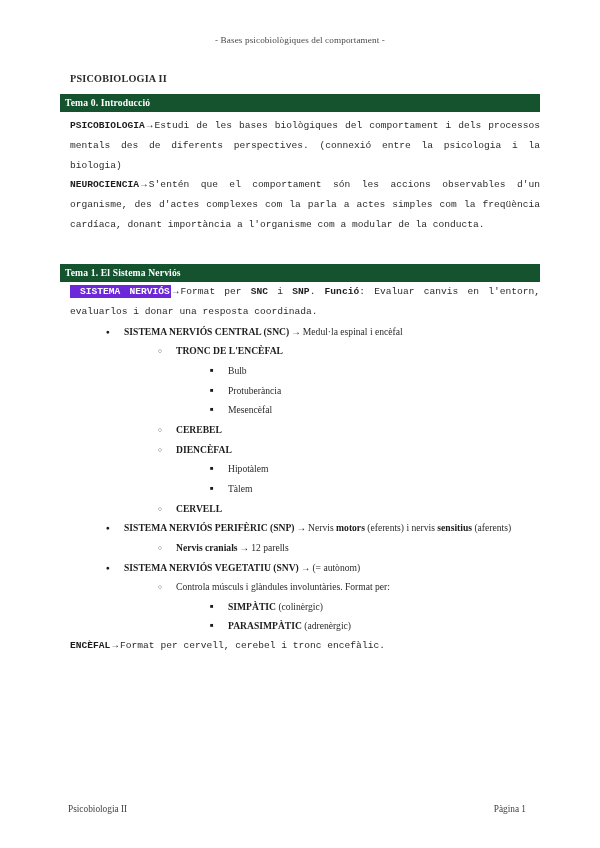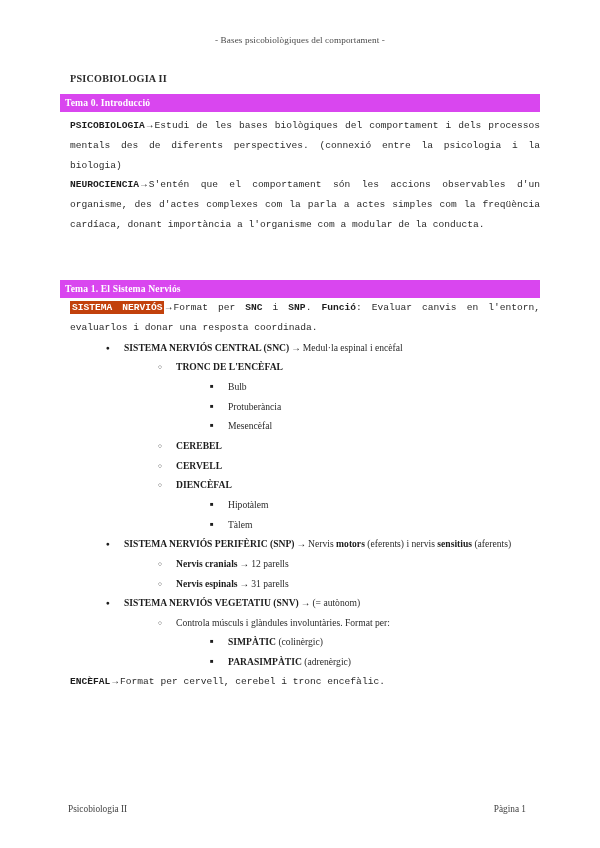--- a/index.html
+++ b/index.html
@@ -49,54 +49,54 @@
     font-weight: bold;
     font-size: 10.2px;
     letter-spacing: .2px;
     margin-top: 29px;
     margin-left: 10px;
     line-height: 1;
   }
 
   
   .topic-bar {
-    background: #d946ef;
+    background: #14532d;
     color: #ffffff;
     font-weight: bold;
     font-size: 9.6px;
     letter-spacing: .15px;
     padding: 3px 0 3px 5px;
     margin-top: 10px;
     line-height: 1.25;
   }
-  .topic-bar.spaced { margin-top: 46px; }
+  .topic-bar.spaced { margin-top: 30px; }
 
   
   p.para {
     font-size: 9.6px;
     line-height: 2.05;
     margin: 0;
     text-align: justify;
     text-justify: inter-word;
     padding-left: 10px;
     font-family: Liberation Mono, monospace;
   }
   p.para.first { margin-top: 4px; }
   p.para.tight { text-align: left; }
 
   b, strong { font-weight: bold; color: #1d1d1d; }
 
   .arrow { padding: 0 2px; }
 
   
   .hl {
-    background: #c2410c;
+    background: #6d28d9;
     color: #ffffff;
     font-weight: bold;
-    padding: 1px 1px 1px 2px;
+    padding: 1px 1px 1px 10px;
     margin-top: 36px;
   }
 
   
   ul {
     list-style: none;
     margin: 0;
     padding: 0;
   }
   li {
@@ -228,59 +228,53 @@
             </ul>
           </li>
 
           <li>
             <span class="bullet"></span>
             <b class="li-text">CEREBEL</b>
           </li>
 
           <li>
             <span class="bullet"></span>
-            <b class="li-text">CERVELL</b>
-          </li>
-
-          <li>
-            <span class="bullet"></span>
             <b class="li-text">DIENCÈFAL</b>
             <ul class="lvl3">
               <li>
                 <span class="bullet"></span>
                 <span class="li-text">Hipotàlem</span>
               </li>
               <li>
                 <span class="bullet"></span>
                 <span class="li-text">Tàlem</span>
               </li>
             </ul>
+          </li>
+
+          <li>
+            <span class="bullet"></span>
+            <b class="li-text">CERVELL</b>
           </li>
         </ul>
       </li>
 
       <li>
         <span class="bullet"></span>
         <span class="li-text">
           <b>SISTEMA NERVIÓS PERIFÈRIC (SNP)</b><span class="arrow">→</span><span>Nervis </span><b>motors</b><span> (eferents) i nervis </span><b>sensitius</b><span> (aferents)</span>
         </span>
 
         <ul class="lvl2">
           <li>
             <span class="bullet"></span>
             <span class="li-text">
               <b>Nervis cranials</b><span class="arrow">→</span><span>12 parells</span>
             </span>
           </li>
-          <li>
-            <span class="bullet"></span>
-            <span class="li-text">
-              <b>Nervis espinals</b><span class="arrow">→</span><span>31 parells</span>
-            </span>
-          </li>
         </ul>
       </li>
 
       <li>
         <span class="bullet"></span>
         <span class="li-text">
           <b>SISTEMA NERVIÓS VEGETATIU (SNV)</b><span class="arrow">→</span><span>(= autònom)</span>
         </span>
 
         <ul class="lvl2">

